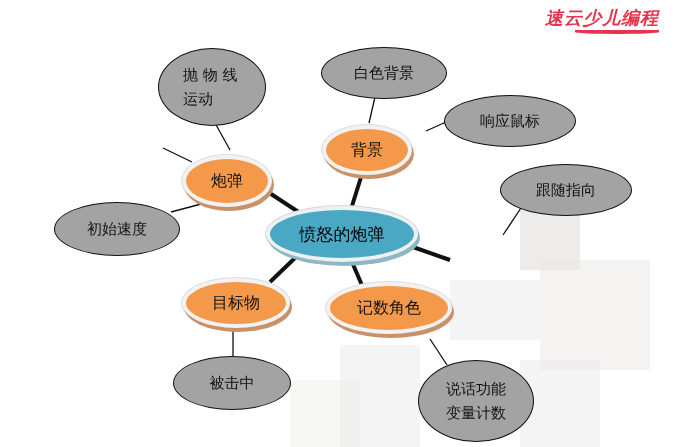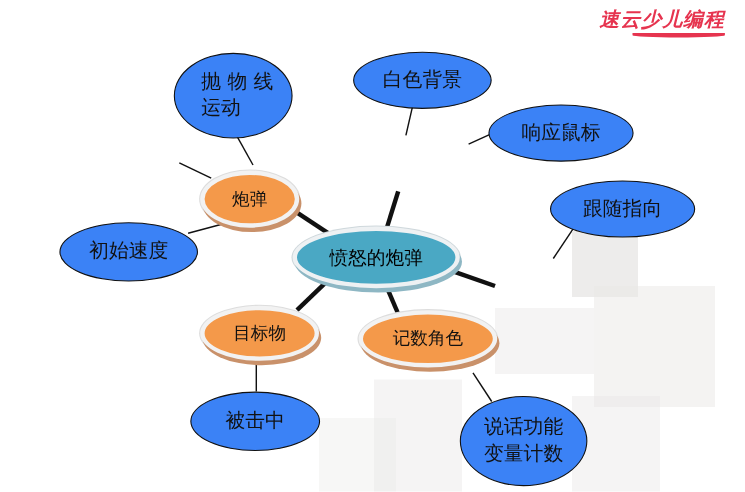--- a/index.html
+++ b/index.html
@@ -2,21 +2,21 @@
 <html><head>
 <meta charset="utf-8">
 <style>
   html, body { margin:0; padding:0; background:#ffffff; }
   body { width:677px; height:447px; position:relative; overflow:hidden;
          font-family:"DejaVu Sans","Liberation Sans",sans-serif; }
   .canvas { position:absolute; left:0; top:0; width:677px; height:447px; }
   svg.links { position:absolute; left:0; top:0; }
   .node { position:absolute; display:flex; align-items:center; justify-content:center;
           text-align:center; box-sizing:border-box; border-radius:50%; color:#111; }
-  .leaf { background:#3b82f6; border:1.5px solid #111; font-size:18px; line-height:24px; }
+  .leaf { background:#a3a3a3; border:1.5px solid #111; font-size:15px; line-height:24px; }
   .hub { background:#f4994a; border:4px solid #f2f2f2;
          box-shadow: 2px 4px 0 #c9916a, 0 0 0 1px #ddd; font-size:16px; color:#111; }
   .center { background:#4aa8c4; border:4px solid #eef1f3;
             box-shadow: 2px 4px 0 #8eb7c4, 0 0 0 1px #cfd8dc; color:#000000; font-size:17px; }
   .mosaic { position:absolute; background:#e9e7e6; opacity:.8; }
   .logo { position:absolute; right:18px; top:6px; font-size:18px; font-weight:bold;
           color:#e6344f; font-style:italic; letter-spacing:1px; font-family:"DejaVu Serif",serif; }
   .logo .swoosh { position:absolute; left:30px; right:0; bottom:-4px; height:4px;
                   background:#e6344f; border-radius:0 0 60% 60%; }
 </style>
@@ -56,20 +56,23 @@
   </div>
 
   <div class="node center" style="left:266px;top:206px;width:152px;height:56px;">
     <span>愤怒的炮弹</span>
   </div>
 
   <div class="node hub" style="left:182px;top:155px;width:90px;height:52px;">
     <span>炮弹</span>
   </div>
 
+  <div class="node hub" style="left:322px;top:125px;width:90px;height:50px;">
+    <span>背景</span>
+  </div>
 
 
   <div class="node hub" style="left:182px;top:278px;width:108px;height:50px;">
     <span>目标物</span>
   </div>
 
   <div class="node hub" style="left:326px;top:282px;width:126px;height:52px;">
     <span>记数角色</span>
   </div>
 

